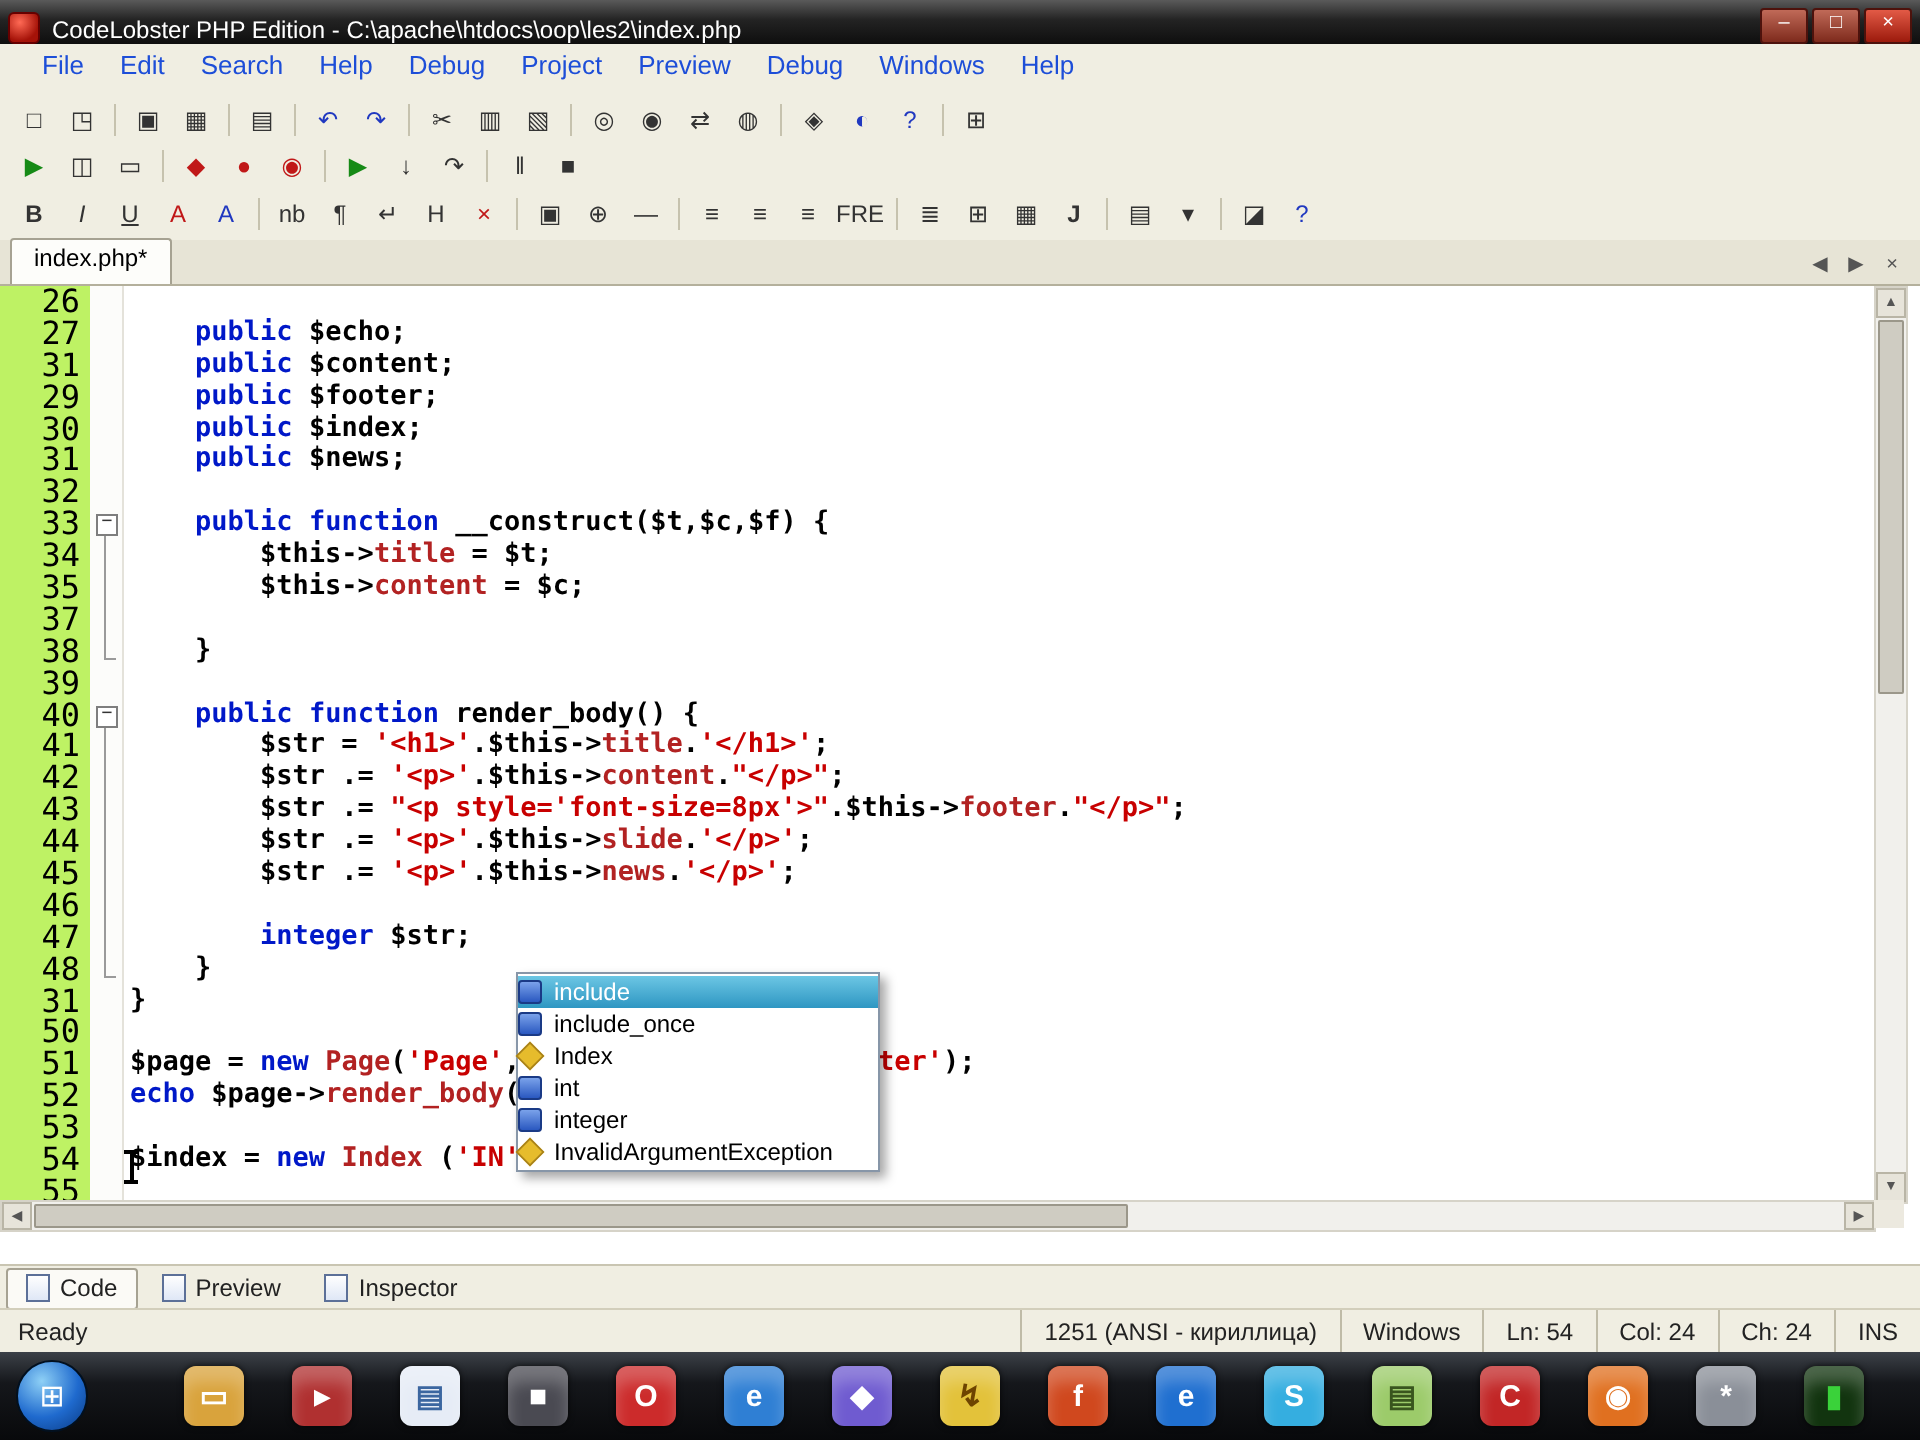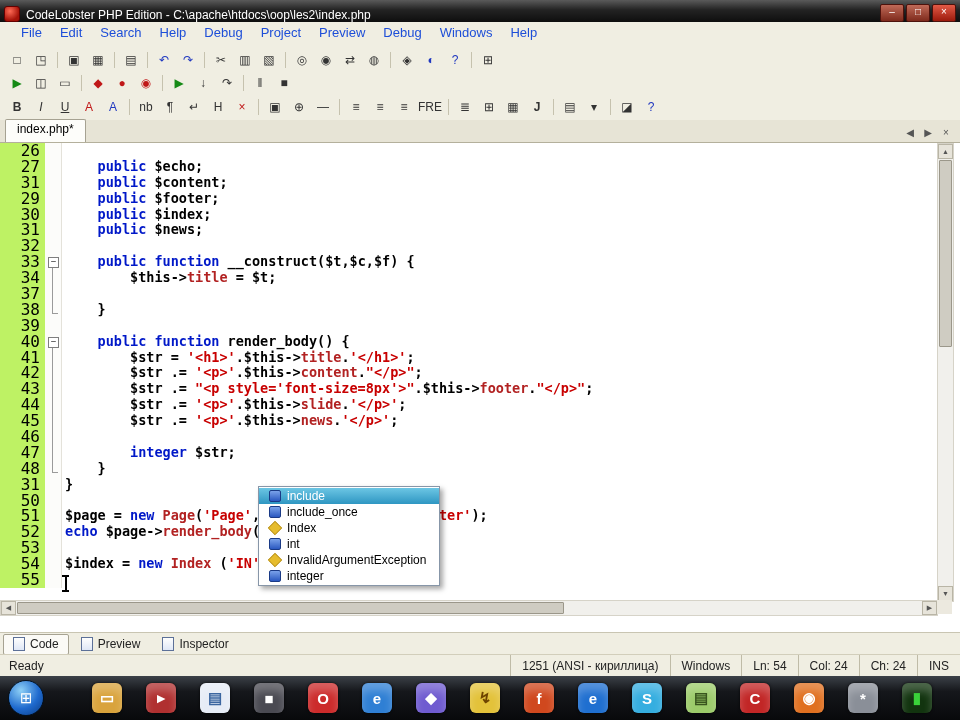--- a/index.html
+++ b/index.html
@@ -73,21 +73,21 @@
   #hs-left{left:0}#hs-right{right:0}
   #vthumb{position:absolute;left:1px;width:11px;top:16px;height:185px;background:#cfccc2;
     border:1px solid #9b978a;border-radius:1px}
   #hthumb{position:absolute;top:1px;height:10px;left:16px;width:545px;background:#cfccc2;
     border:1px solid #9b978a;border-radius:1px}
   #sb-corner{position:absolute;left:937px;top:600px;width:15px;height:14px;background:#ece9df}
   
   #autocomplete{position:absolute;left:258px;top:486px;width:180px;background:#fff;
     border:1px solid #8796a8;box-shadow:3px 3px 5px rgba(0,0,0,.35);z-index:10;
     font-size:12px;padding:1px 0}
-  .ac-item{display:flex;align-items:center;gap:6px;height:16px;padding:0 10px;color:#000}
+  .ac-item{display:flex;align-items:center;gap:6px;height:16px;padding:0 0;color:#000}
   .ac-item.selected{background:linear-gradient(var(--c-selection_top),var(--c-selection_bottom));color:#fff}
   .ac-icon{width:10px;height:10px;flex:none}
   .ac-icon.function{background:linear-gradient(#7aa2ea,#2a58c0);border:1px solid #1a3a86;border-radius:2px}
   .ac-icon.class{background:#e6bc2c;border:1px solid #a8821a;transform:rotate(45deg) scale(.85)}
   
   #bottombar{position:absolute;top:632px;left:0;right:0;height:22px;background:#f0eee2;
     border-top:1px solid #c9c5b2;display:flex;align-items:center;gap:2px;padding-left:3px;font-size:12px}
   .btab{display:flex;align-items:center;gap:5px;padding:1px 9px;border:1px solid transparent;color:#222;height:17px}
   .btab.active{background:#fbfaf6;border:1px solid #a6a292;border-radius:2px}
   .btab-icon{width:10px;height:12px;border:1px solid #5c7098;background:linear-gradient(#fefefe,#dfe7f6);flex:none}
@@ -331,20 +331,21 @@
 <div id="editor">
     <div class="code-row"><span class="gutter">26</span><span class="foldcol"></span><span class="code-text"></span></div>
     <div class="code-row"><span class="gutter">27</span><span class="foldcol"></span><span class="code-text"><span class="t-pl">    </span><span class="t-kw">public</span><span class="t-pl"> </span><span class="t-var">$echo</span><span class="t-pl">;</span></span></div>
     <div class="code-row"><span class="gutter">31</span><span class="foldcol"></span><span class="code-text"><span class="t-pl">    </span><span class="t-kw">public</span><span class="t-pl"> </span><span class="t-var">$content</span><span class="t-pl">;</span></span></div>
     <div class="code-row"><span class="gutter">29</span><span class="foldcol"></span><span class="code-text"><span class="t-pl">    </span><span class="t-kw">public</span><span class="t-pl"> </span><span class="t-var">$footer</span><span class="t-pl">;</span></span></div>
     <div class="code-row"><span class="gutter">30</span><span class="foldcol"></span><span class="code-text"><span class="t-pl">    </span><span class="t-kw">public</span><span class="t-pl"> </span><span class="t-var">$index</span><span class="t-pl">;</span></span></div>
     <div class="code-row"><span class="gutter">31</span><span class="foldcol"></span><span class="code-text"><span class="t-pl">    </span><span class="t-kw">public</span><span class="t-pl"> </span><span class="t-var">$news</span><span class="t-pl">;</span></span></div>
     <div class="code-row"><span class="gutter">32</span><span class="foldcol"></span><span class="code-text"></span></div>
     <div class="code-row"><span class="gutter">33</span><span class="foldcol fold-start"><span class="fold-box">−</span></span><span class="code-text"><span class="t-pl">    </span><span class="t-kw">public</span><span class="t-pl"> </span><span class="t-kw">function</span><span class="t-pl"> </span><span class="t-fn">__construct</span><span class="t-pl">(</span><span class="t-var">$t</span><span class="t-pl">,</span><span class="t-var">$c</span><span class="t-pl">,</span><span class="t-var">$f</span><span class="t-pl">) {</span></span></div>
     <div class="code-row"><span class="gutter">34</span><span class="foldcol fold-mid"></span><span class="code-text"><span class="t-pl">        </span><span class="t-var">$this</span><span class="t-pl">-&gt;</span><span class="t-prop">title</span><span class="t-pl"> = </span><span class="t-var">$t</span><span class="t-pl">;</span></span></div>
+    <div class="code-row"><span class="gutter">35</span><span class="foldcol fold-mid"></span><span class="code-text"><span class="t-pl">        </span><span class="t-var">$this</span><span class="t-pl">-&gt;</span><span class="t-prop">content</span><span class="t-pl"> = </span><span class="t-var">$c</span><span class="t-pl">;</span></span></div>
     <div class="code-row"><span class="gutter">37</span><span class="foldcol fold-mid"></span><span class="code-text"></span></div>
     <div class="code-row"><span class="gutter">38</span><span class="foldcol fold-end"></span><span class="code-text"><span class="t-pl">    }</span></span></div>
     <div class="code-row"><span class="gutter">39</span><span class="foldcol"></span><span class="code-text"></span></div>
     <div class="code-row"><span class="gutter">40</span><span class="foldcol fold-start"><span class="fold-box">−</span></span><span class="code-text"><span class="t-pl">    </span><span class="t-kw">public</span><span class="t-pl"> </span><span class="t-kw">function</span><span class="t-pl"> </span><span class="t-fn">render_body</span><span class="t-pl">() {</span></span></div>
     <div class="code-row"><span class="gutter">41</span><span class="foldcol fold-mid"></span><span class="code-text"><span class="t-pl">        </span><span class="t-var">$str</span><span class="t-pl"> = </span><span class="t-str">'&lt;h1&gt;'</span><span class="t-pl">.</span><span class="t-var">$this</span><span class="t-pl">-&gt;</span><span class="t-prop">title</span><span class="t-pl">.</span><span class="t-str">'&lt;/h1&gt;'</span><span class="t-pl">;</span></span></div>
     <div class="code-row"><span class="gutter">42</span><span class="foldcol fold-mid"></span><span class="code-text"><span class="t-pl">        </span><span class="t-var">$str</span><span class="t-pl"> .= </span><span class="t-str">'&lt;p&gt;'</span><span class="t-pl">.</span><span class="t-var">$this</span><span class="t-pl">-&gt;</span><span class="t-prop">content</span><span class="t-pl">.</span><span class="t-str">"&lt;/p&gt;"</span><span class="t-pl">;</span></span></div>
     <div class="code-row"><span class="gutter">43</span><span class="foldcol fold-mid"></span><span class="code-text"><span class="t-pl">        </span><span class="t-var">$str</span><span class="t-pl"> .= </span><span class="t-str">"&lt;p style='font-size=8px'&gt;"</span><span class="t-pl">.</span><span class="t-var">$this</span><span class="t-pl">-&gt;</span><span class="t-prop">footer</span><span class="t-pl">.</span><span class="t-str">"&lt;/p&gt;"</span><span class="t-pl">;</span></span></div>
     <div class="code-row"><span class="gutter">44</span><span class="foldcol fold-mid"></span><span class="code-text"><span class="t-pl">        </span><span class="t-var">$str</span><span class="t-pl"> .= </span><span class="t-str">'&lt;p&gt;'</span><span class="t-pl">.</span><span class="t-var">$this</span><span class="t-pl">-&gt;</span><span class="t-prop">slide</span><span class="t-pl">.</span><span class="t-str">'&lt;/p&gt;'</span><span class="t-pl">;</span></span></div>
     <div class="code-row"><span class="gutter">45</span><span class="foldcol fold-mid"></span><span class="code-text"><span class="t-pl">        </span><span class="t-var">$str</span><span class="t-pl"> .= </span><span class="t-str">'&lt;p&gt;'</span><span class="t-pl">.</span><span class="t-var">$this</span><span class="t-pl">-&gt;</span><span class="t-prop">news</span><span class="t-pl">.</span><span class="t-str">'&lt;/p&gt;'</span><span class="t-pl">;</span></span></div>
     <div class="code-row"><span class="gutter">46</span><span class="foldcol fold-mid"></span><span class="code-text"></span></div>
@@ -383,26 +384,26 @@
     </div>
     <div class="ac-item">
       <span class="ac-icon class"></span>
       <span>Index</span>
     </div>
     <div class="ac-item">
       <span class="ac-icon function"></span>
       <span>int</span>
     </div>
     <div class="ac-item">
+      <span class="ac-icon function"></span>
+      <span>integer</span>
+    </div>
+    <div class="ac-item">
       <span class="ac-icon class"></span>
       <span>InvalidArgumentException</span>
-    </div>
-    <div class="ac-item">
-      <span class="ac-icon function"></span>
-      <span>integer</span>
     </div>
   </div>
 
 <div id="bottombar">
     <span class="btab active">
       <span class="btab-icon"></span>
       <span>Code</span>
     </span>
     <span class="btab">
       <span class="btab-icon"></span>

